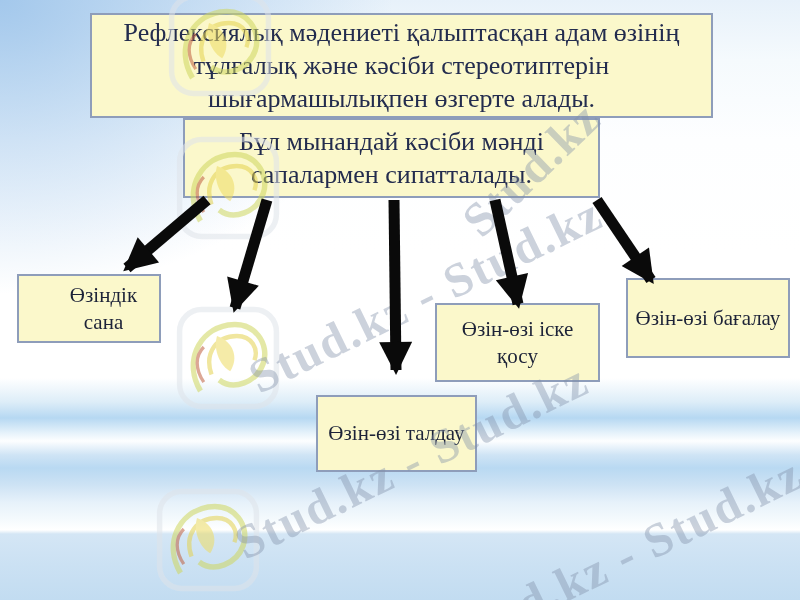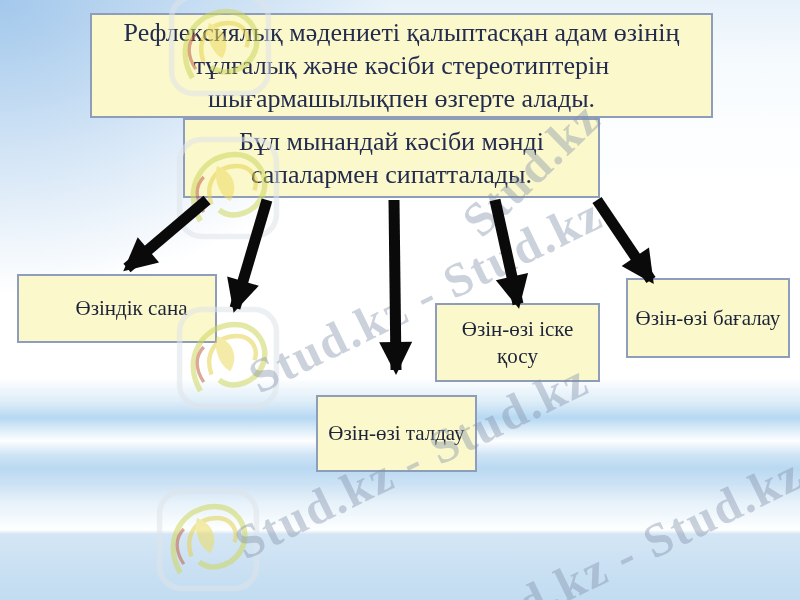--- a/index.html
+++ b/index.html
@@ -17,21 +17,21 @@
 
   .box{position:absolute;background:#fbf8cb;border:2px solid #8e9dba;
        box-sizing:border-box;display:flex;align-items:center;justify-content:center;
        text-align:center;color:#232c4e;z-index:1;}
   .box-text{white-space:pre-line;line-height:1.28;}
   .big{font-size:26px;}
   .small{font-size:21px;color:#1d2338;}
 
   #box-main{left:90px;top:13px;width:623px;height:105px;}
   #box-intro{left:183px;top:118px;width:417px;height:80px;}
-  #q0{left:17px;top:274px;width:200px;height:69px;padding-left:29px;}
+  #q0{left:17px;top:274px;width:144px;height:69px;padding-left:29px;}
   #q1{left:190px;top:310px;width:172px;height:75px;}
   #q2{left:316px;top:395px;width:161px;height:77px;}
   #q3{left:435px;top:303px;width:165px;height:79px;}
   #q4{left:618px;top:278px;width:164px;height:80px;margin-left:8px;}
   #box-footer{left:113px;top:481px;width:575px;height:100px;}
 
   .arrow-layer{position:absolute;inset:0;z-index:4;pointer-events:none;}
 
   .wm{position:absolute;z-index:3;white-space:nowrap;pointer-events:none;
       font-weight:bold;font-size:48px;letter-spacing:2px;

